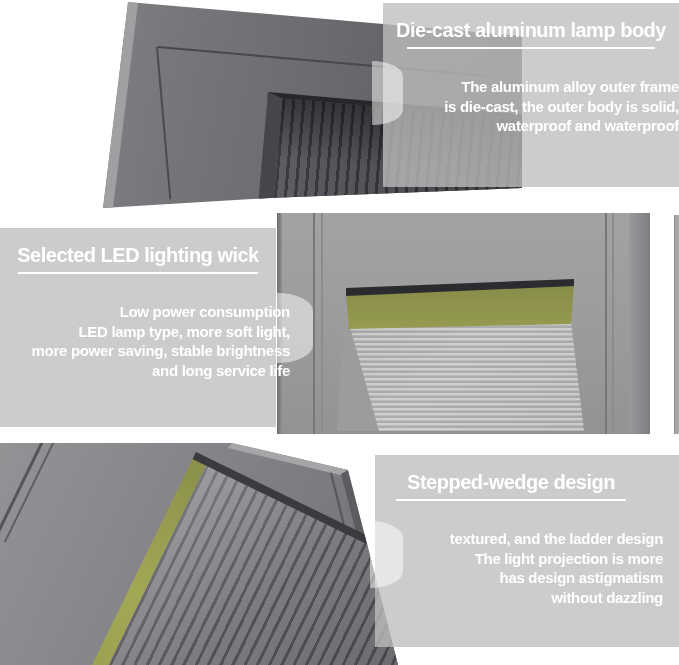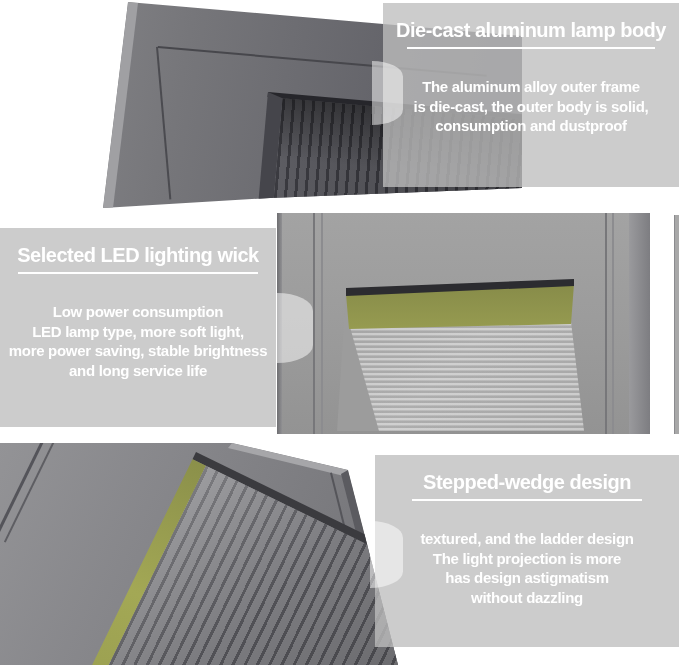--- a/index.html
+++ b/index.html
@@ -101,29 +101,29 @@
   
   .disc{background:rgba(255,255,255,0.5);}
   .disc-top{left:372px;top:61px;width:31px;height:64px;border-radius:0 64px 64px 0 / 0 32px 32px 0;}
   .disc-mid{left:277px;top:293px;width:36px;height:70px;border-radius:0 70px 70px 0 / 0 35px 35px 0;}
   .disc-bot{left:370px;top:521px;width:33px;height:67px;border-radius:0 67px 67px 0 / 0 34px 34px 0;}
 
   
   .panel-text{color:#ffffff;text-align:center;}
   .ptx-top{left:383px;top:3px;width:296px;}
   .ptx-mid{left:-14px;top:228px;width:304px;}
-  .ptx-bot{left:375px;top:455px;width:304px;}
+  .ptx-bot{left:359px;top:455px;width:304px;}
   .p-title{
     margin-top:16px;font-size:20px;line-height:22px;font-weight:bold;
     letter-spacing:-0.5px;white-space:nowrap;
   }
   .p-rule{height:2px;background:#ffffff;margin:6px auto 0;}
   .rule-top{width:248px;} .rule-mid{width:240px;} .rule-bot{width:230px;}
   .p-body{margin-top:28px;font-weight:bold;font-size:15px;letter-spacing:-0.3px;}
-  .p-line{line-height:19.5px;white-space:nowrap;}
+  .p-line{line-height:19.5px;white-space:nowrap;text-align:right;}
 </style>
 </head>
 <body>
 
 <div class="canvas">
 
   <div class="abs photo-top">
     <div class="abs lamp-a">
       <div class="abs bevel-a"></div>
       <div class="abs groove-a-top"></div>
@@ -172,21 +172,21 @@
   <div class="abs disc disc-top"></div>
   <div class="abs disc disc-mid"></div>
   <div class="abs disc disc-bot"></div>
 
   <div class="abs panel-text ptx-top">
     <div class="p-title">Die-cast aluminum lamp body</div>
     <div class="p-rule rule-top"></div>
     <div class="p-body">
       <div class="p-line">The aluminum alloy outer frame</div>
       <div class="p-line">is die-cast, the outer body is solid,</div>
-      <div class="p-line">consumption and dustproof</div>
+      <div class="p-line">waterproof and waterproof</div>
     </div>
   </div>
 
   <div class="abs panel-text ptx-mid">
     <div class="p-title">Selected LED lighting wick</div>
     <div class="p-rule rule-mid"></div>
     <div class="p-body">
       <div class="p-line">Low power consumption</div>
       <div class="p-line">LED lamp type, more soft light,</div>
       <div class="p-line">more power saving, stable brightness</div>

